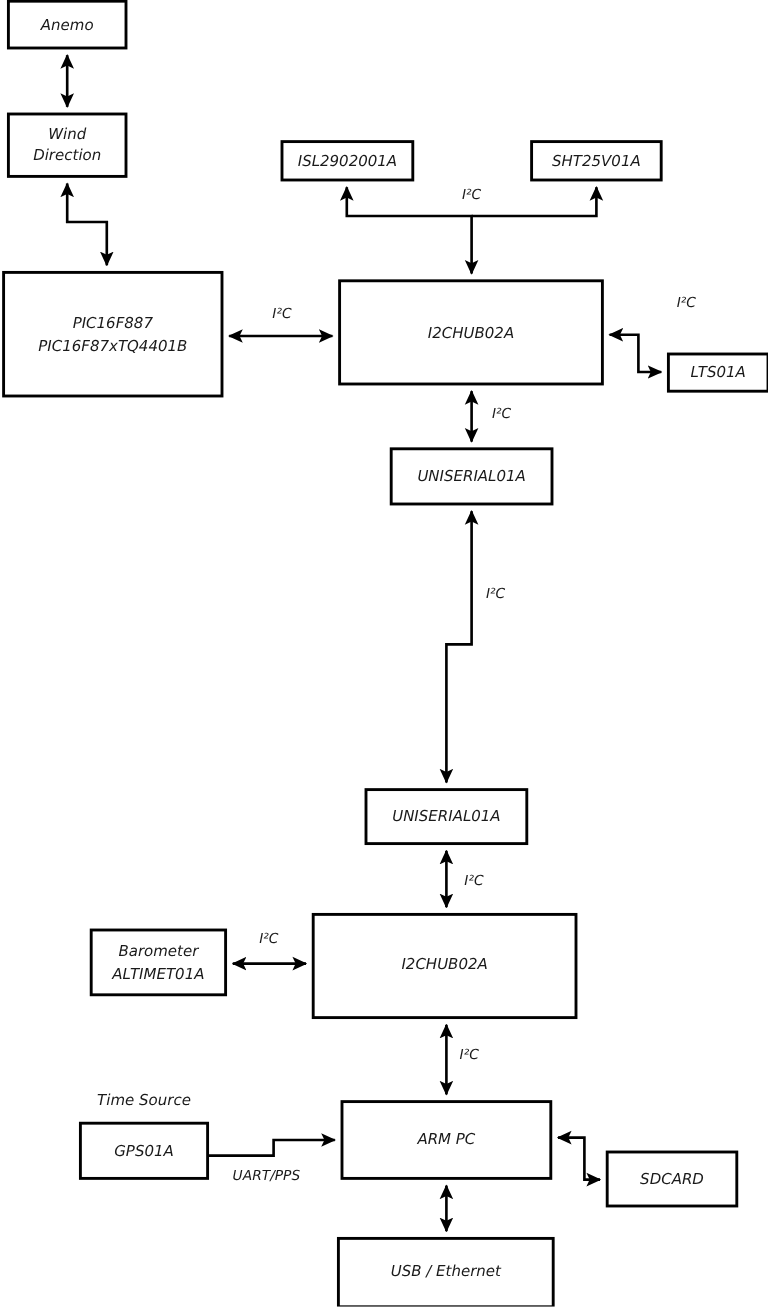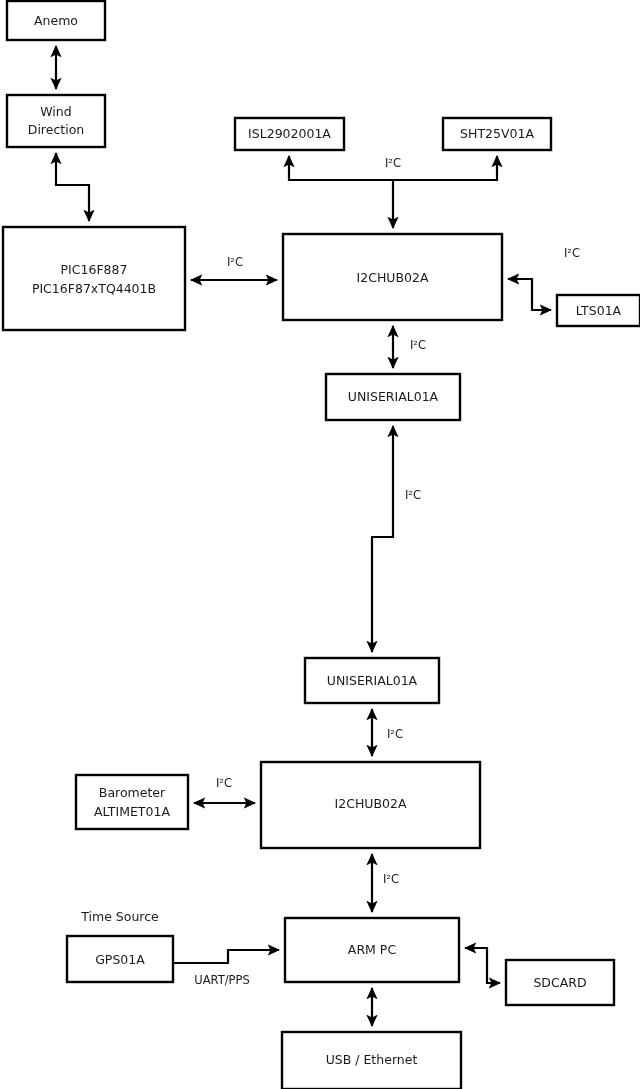--- a/index.html
+++ b/index.html
@@ -7,20 +7,21 @@
     padding: 0;
     background: #ffffff;
   }
   #diagram-root {
     position: relative;
     width: 640px;
     height: 1089px;
     background: #ffffff;
     font-family: "DejaVu Sans", "Liberation Sans", sans-serif;
     overflow: hidden;
+    font-style: italic;
   }
   svg#diagram-svg {
     position: absolute;
     left: 0;
     top: 0;
     width: 640px;
     height: 1089px;
     display: block;
   }
   .node-rect {

